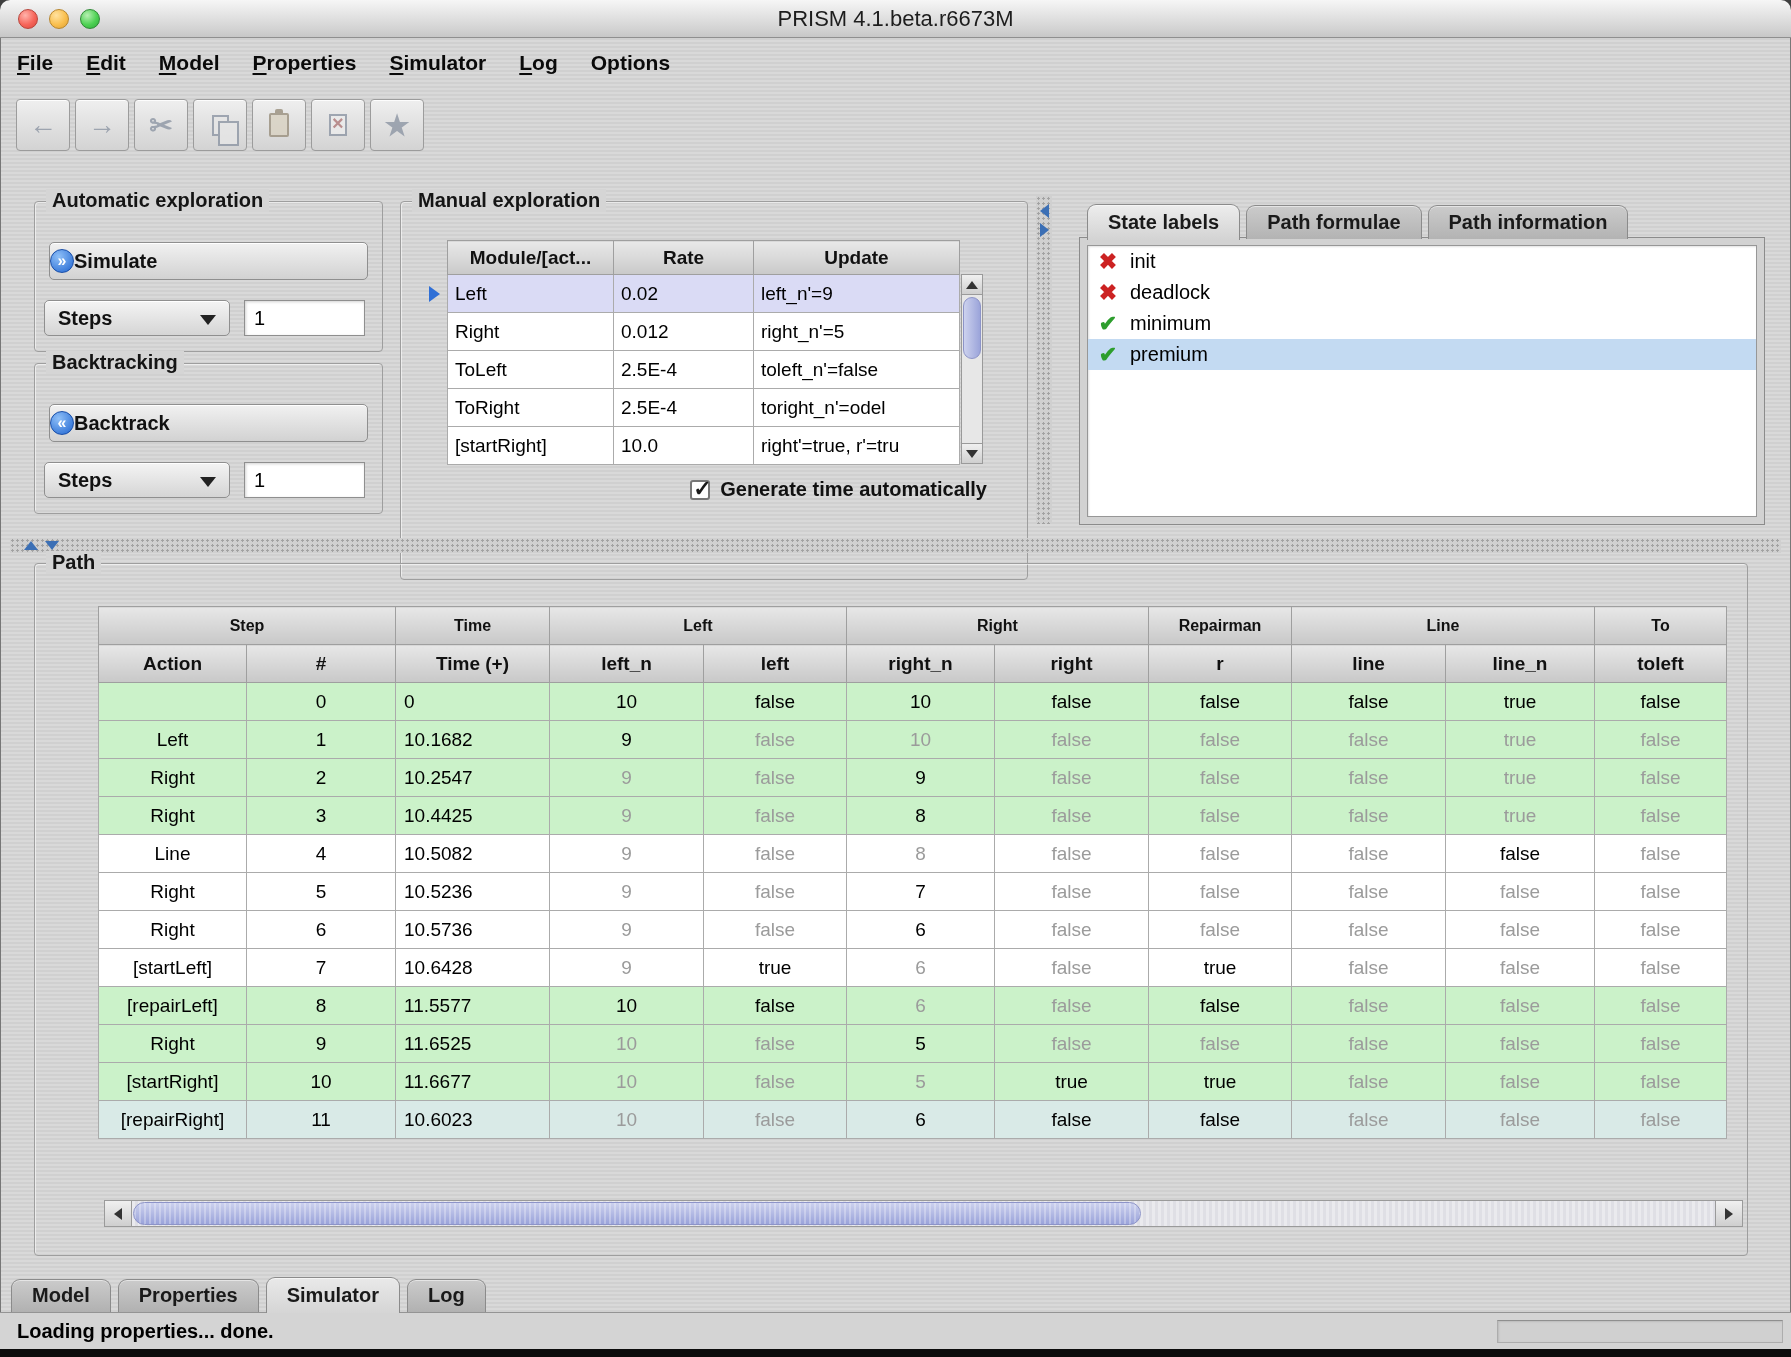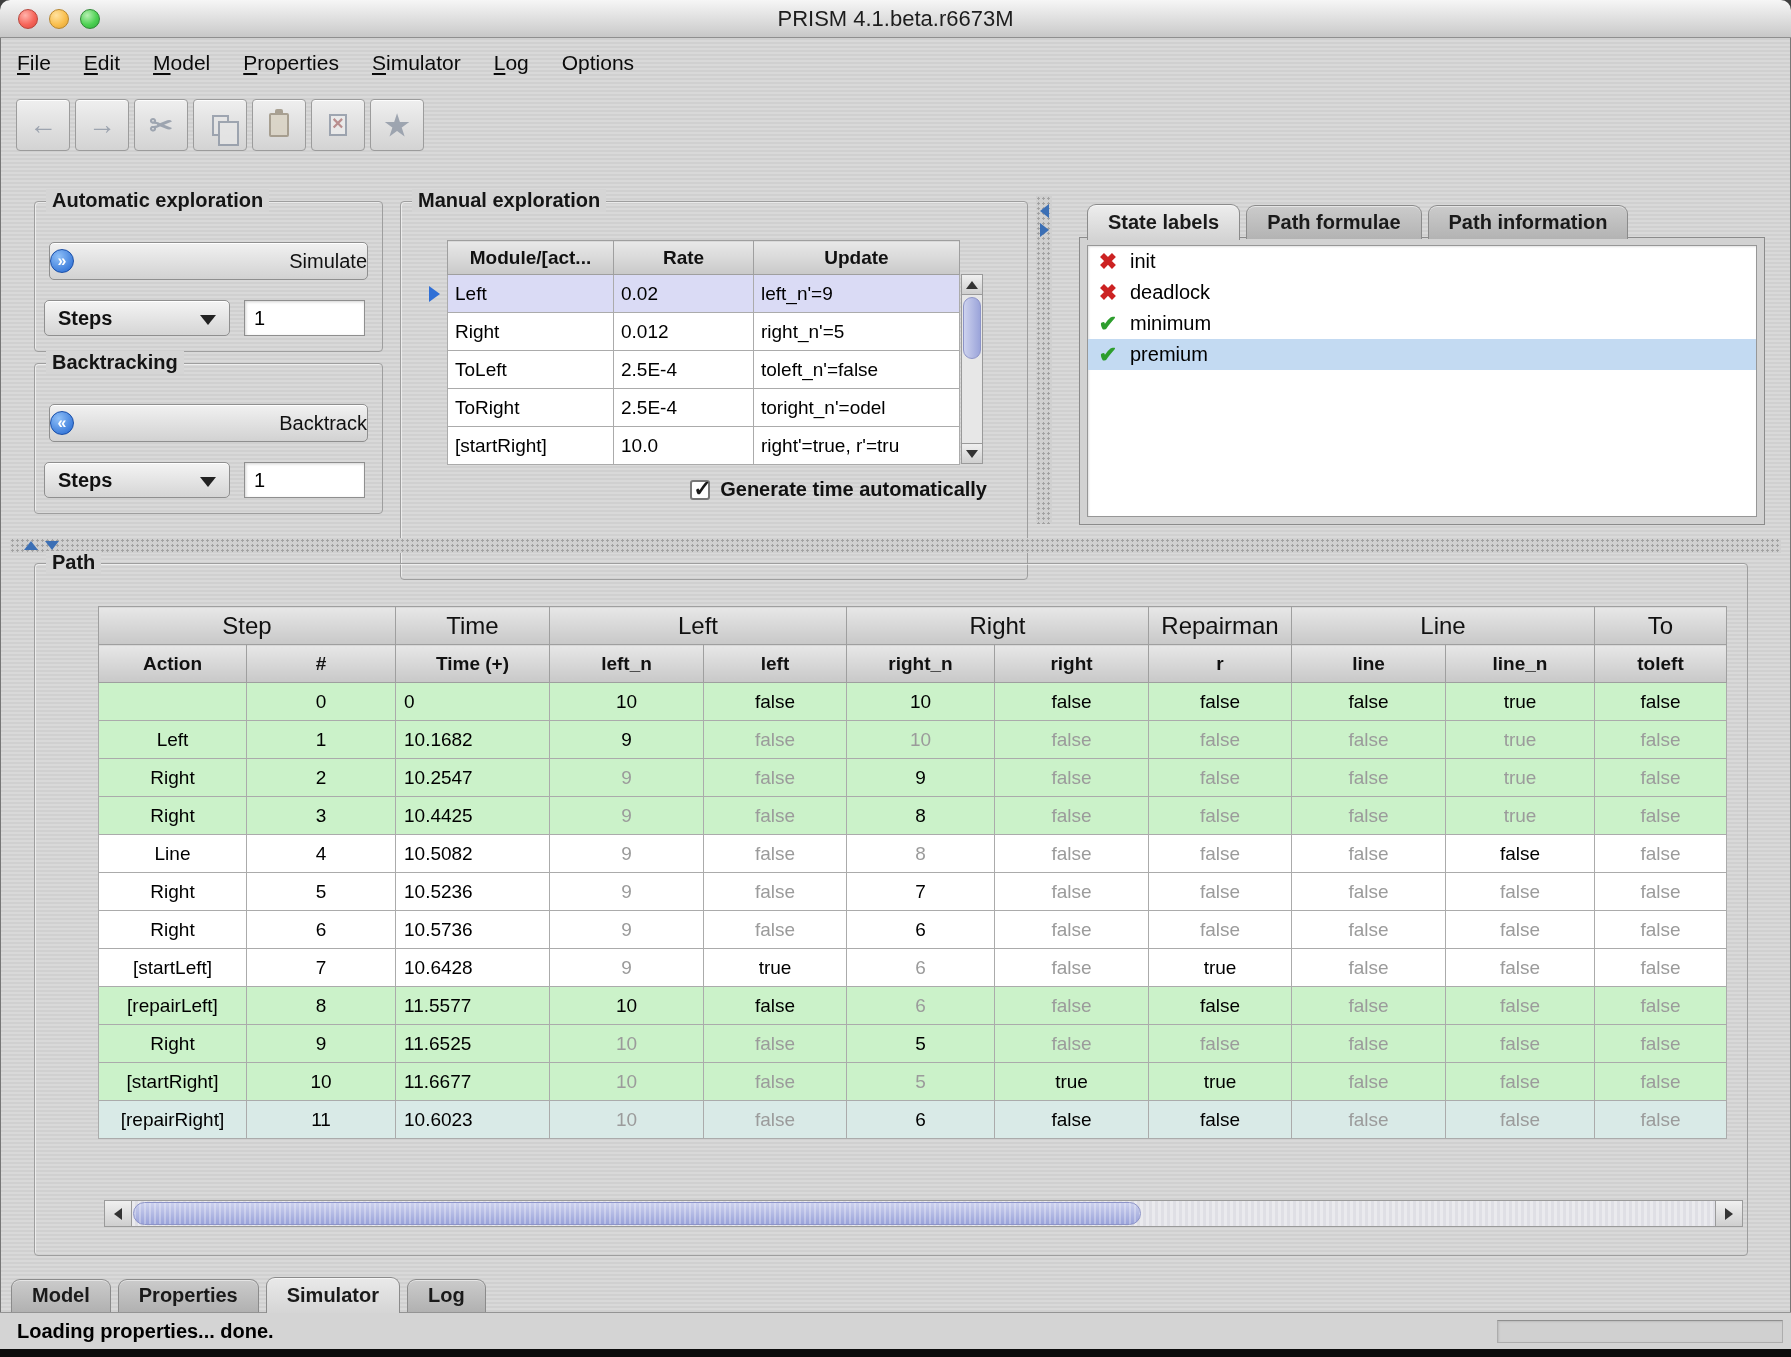--- a/index.html
+++ b/index.html
@@ -14,21 +14,21 @@
     background:linear-gradient(#f6f6f6,#d2d2d2 80%,#c7c7c7);border-bottom:1px solid #8f8f8f;border-radius:10px 10px 0 0;}
   .window-title{display:block;text-align:center;line-height:38px;font-size:22px;font-weight:normal;color:#1d1d1d;}
   .lights{position:absolute;left:18px;top:9px;display:flex;gap:11px;}
   .light{width:20px;height:20px;border-radius:50%;}
   .light.red{background:radial-gradient(circle at 35% 30%,#ffb3ab,#f6655a 55%,#d8473c);border:1px solid #b8453c;}
   .light.yellow{background:radial-gradient(circle at 35% 30%,#ffe2a0,#f9bf4e 55%,#dd9f33);border:1px solid #b8862e;}
   .light.green{background:radial-gradient(circle at 35% 30%,#b7f0b2,#4ed153 55%,#2fa83c);border:1px solid #2f8a35;}
 
   
   .menubar{position:absolute;top:39px;left:0;right:0;height:47px;display:flex;align-items:center;
-    gap:33px;padding-left:17px;font-size:21px;font-weight:normal;color:#0a0a0a;}
+    gap:33px;padding-left:17px;font-size:21px;font-weight:bold;color:#0a0a0a;}
   .menu-item u{text-underline-offset:3px;}
 
   
   .toolbar{position:absolute;top:86px;left:0;right:0;height:84px;padding:13px 0 0 16px;display:flex;gap:5px;}
   .tb-btn{width:54px;height:52px;background:linear-gradient(#efefef,#d3d3d3);border:1px solid #9c9c9c;
     border-radius:4px;display:flex;align-items:center;justify-content:center;box-shadow:inset 0 1px 0 #fdfdfd;}
   .tb-glyph{font-size:28px;font-weight:bold;color:#8d96a4;opacity:.8;}
   .tb-shape{position:relative;display:inline-block;opacity:.8;}
   .shape-copy{width:17px;height:21px;border:2px solid #8d96a4;background:#e6e6e6;}
   .shape-copy::after{content:"";position:absolute;left:4px;top:4px;width:17px;height:21px;border:2px solid #8d96a4;background:#e6e6e6;}
@@ -40,22 +40,22 @@
   
   .groupbox{position:absolute;border:1px solid #9e9e9e;border-radius:4px;box-shadow:inset 1px 1px 0 rgba(255,255,255,.55);}
   .gb-title{position:absolute;top:-13px;left:11px;background:#d5d5d5;padding:0 6px;font-size:20px;font-weight:bold;color:#151515;white-space:nowrap;}
 
   #auto-box{left:34px;top:201px;width:349px;height:151px;}
   #back-box{left:34px;top:363px;width:349px;height:151px;}
   #manual-box{left:400px;top:201px;width:628px;height:379px;}
   #path-box{left:34px;top:563px;width:1714px;height:693px;}
 
   
-  .cmd-btn{position:absolute;left:14px;top:40px;width:319px;height:38px;display:flex;align-items:center;justify-content:space-between;gap:10px;
-    background:linear-gradient(#f1f1f1,#d2d2d2);border:1px solid #8f8f8f;border-radius:5px;font-size:20px;font-weight:normal;color:#111;
+  .cmd-btn{position:absolute;left:14px;top:40px;width:319px;height:38px;display:flex;align-items:center;justify-content:flex-start;
+    background:linear-gradient(#f1f1f1,#d2d2d2);border:1px solid #8f8f8f;border-radius:5px;font-size:20px;font-weight:bold;color:#111;
     box-shadow:inset 0 1px 0 #fff;}
   .blue-circle{width:24px;height:24px;border-radius:50%;background:radial-gradient(circle at 35% 30%,#8fc0f8,#1f64d0);
     border:1px solid #1a4fa8;color:#fff;font-size:16px;font-weight:bold;display:flex;align-items:center;justify-content:center;line-height:1;}
   .sim-glyph::after{content:"\00BB";}
   .back-glyph::after{content:"\00AB";}
   .steps-row{position:absolute;left:9px;top:98px;display:flex;gap:14px;}
   .combo{width:186px;height:36px;position:relative;background:linear-gradient(#f4f4f4,#d5d5d5);border:1px solid #8f8f8f;border-radius:5px;
     font-size:20px;font-weight:bold;color:#111;line-height:34px;padding-left:13px;box-shadow:inset 0 1px 0 #fff;}
   .combo .tri-down{position:absolute;right:13px;top:14px;border-left:8px solid transparent;border-right:8px solid transparent;border-top:10px solid #222;}
   .tfield{width:121px;height:36px;background:#fff;border:1px solid #8f8f8f;font-size:20px;padding-left:9px;
@@ -107,21 +107,21 @@
   .label-row.sel{background:#c3daf2;}
   .lbl-icon{width:24px;text-align:center;font-size:22px;font-weight:bold;line-height:1;}
   .lbl-icon.cross{color:#cc2222;}
   .lbl-icon.check{color:#2d9e2d;}
 
   
   .ptable-wrap{position:absolute;left:63px;top:42px;}
   .ptable{border-collapse:collapse;table-layout:fixed;background:#fff;border:1px solid #8a8a8a;}
   .ptable th{height:38px;border:1px solid #9f9f9f;background:linear-gradient(#e7e7e7,#c8c8c8);color:#111;
     overflow:hidden;white-space:nowrap;text-align:center;}
-  .ptable th.grp{font-size:24px;font-weight:normal;}
+  .ptable th.grp{font-size:16px;font-weight:bold;}
   .ptable th.sub{font-size:19px;font-weight:bold;}
   .ptable td{height:38px;border:1px solid #ababab;font-size:19px;color:#000;text-align:center;overflow:hidden;white-space:nowrap;background:#fff;}
   .ptable td.al{text-align:left;padding-left:8px;}
   .ptable tr.green td{background:#cbf2c9;}
   .ptable tr.white td{background:#ffffff;}
   .ptable tr.selected td{background:#d9eae7;}
   .ptable td.muted{color:#9b9b9b;}
 
   
   #hscroll{position:absolute;left:69px;top:636px;width:1639px;height:27px;border:1px solid #9a9a9a;display:flex;background:#ececec;}

